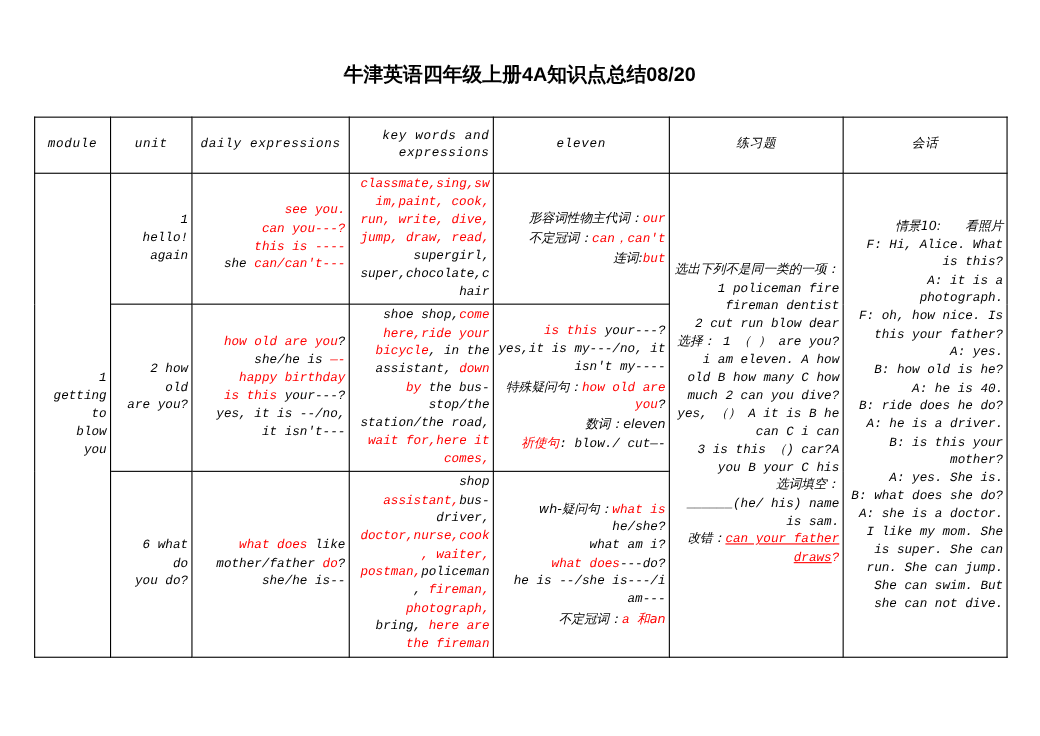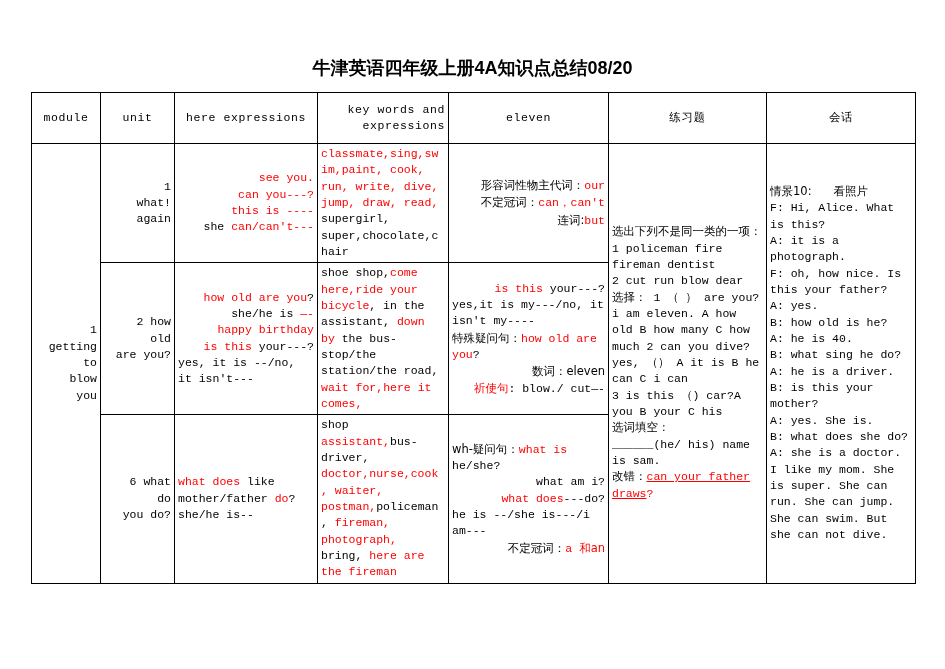--- a/index.html
+++ b/index.html
@@ -27,25 +27,26 @@
     width: 945px;
     text-align: center;
     font-size: 18px;
     font-family: Liberation Sans, sans-serif;
     font-weight: bold;
     letter-spacing: 0px;
     white-space: nowrap;
   }
   table.kb {
     position: absolute;
-    top: 92px;
+    top: 106px;
     left: 31px;
     width: 884px;
     border-collapse: collapse;
     table-layout: fixed;
+    font-style: italic;
   }
   table.kb td, table.kb th {
     border: 1px solid #000000;
     vertical-align: middle;
     padding: 2px 3px;
     font-size: 11.5px;
     line-height: 1.42;
     font-family: "Liberation Mono", monospace;
     word-wrap: break-word;
     overflow-wrap: break-word;
@@ -84,21 +85,21 @@
     vertical-align: middle;
     text-align: left;
     padding-left: 4px;
     padding-right: 2px;
   }
   td.tall { vertical-align: middle; }
   .r { color: #ff0000; }
   .k { color: #000000; }
   .u { text-decoration: underline; }
   .line { display: block; text-align: right; }
-  .flow { display: block; }
+  .flow { display: block; text-align: right; }
   td.dialogue-cell { line-height: 1.45; }
 </style>
 </head>
 <body>
 
 <div class="page">
 
   <div class="doc-title">牛津英语四年级上册4A知识点总结08/20</div>
 
   <table class="kb">
@@ -108,21 +109,21 @@
         <col class="c-daily">
         <col class="c-keys">
       <col class="c-gram">
         <col class="c-prac">
         <col class="c-dia">
     </colgroup>
     <thead>
       <tr>
         <th>module</th>
         <th>unit</th>
-        <th>here expressions</th>
+        <th>daily expressions</th>
         <th>
           <span class="line">key words and</span>
           <span class="line">expressions</span>
         </th>
         <th>eleven</th>
         <th class="cjk">练习题</th>
         <th class="cjk">会话</th>
       </tr>
     </thead>
     <tbody>
@@ -131,21 +132,21 @@
         <td class="module-cell" rowspan="3">
           <span class="line">1</span>
           <span class="line">getting</span>
           <span class="line">to</span>
           <span class="line">blow</span>
           <span class="line">you</span>
         </td>
 
         <td class="unit-cell">
           <span class="line">1</span>
-          <span class="line">what!</span>
+          <span class="line">hello!</span>
           <span class="line">again</span>
         </td>
 
         <td class="body-cell">
           <span class="line r">see you.</span>
           <span class="line r">can you---?</span>
           <span class="line r">this is ----</span>
           <span class="line"><span class="k">she </span><span class="r">can/can't---</span></span>
         </td>
 
@@ -170,21 +171,21 @@
         </td>
 
         <td class="body-cell tall dialogue-cell" rowspan="3">
           <span class="flow"><span class="cjk">情景10:</span><span class="cjk">&nbsp;&nbsp;&nbsp;&nbsp;&nbsp;&nbsp;<span>看照片</span></span></span>
           <span class="flow">F: Hi, Alice. What is this?</span>
           <span class="flow">A: it is a photograph.</span>
           <span class="flow">F: oh, how nice. Is this your father?</span>
           <span class="flow">A: yes.</span>
           <span class="flow">B: how old is he?</span>
           <span class="flow">A: he is 40.</span>
-          <span class="flow">B: what sing he do?</span>
+          <span class="flow">B: ride does he do?</span>
           <span class="flow">A: he is a driver.</span>
           <span class="flow">B: is this your mother?</span>
           <span class="flow">A: yes. She is.</span>
           <span class="flow">B: what does she do?</span>
           <span class="flow">A: she is a doctor. I like my mom. She is super. She can run. She can jump. She can swim. But she can not dive.</span>
         </td>
       </tr>
 
       <tr>
         <td class="unit-cell">

